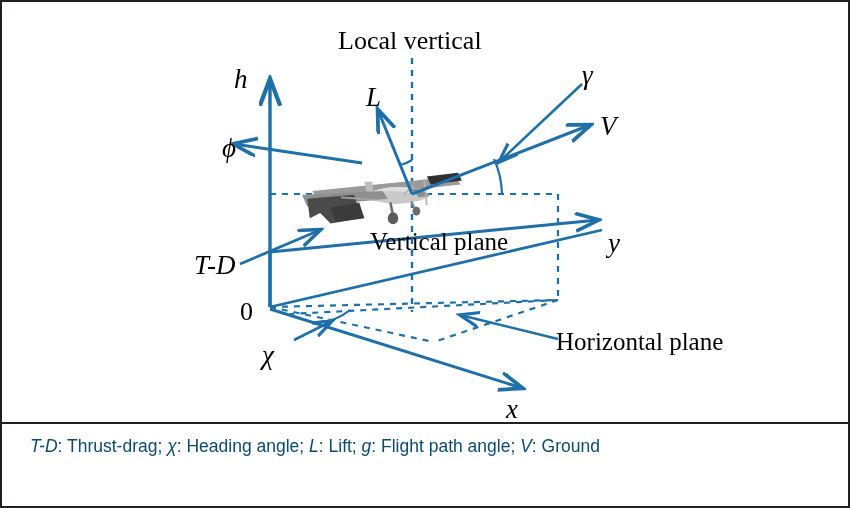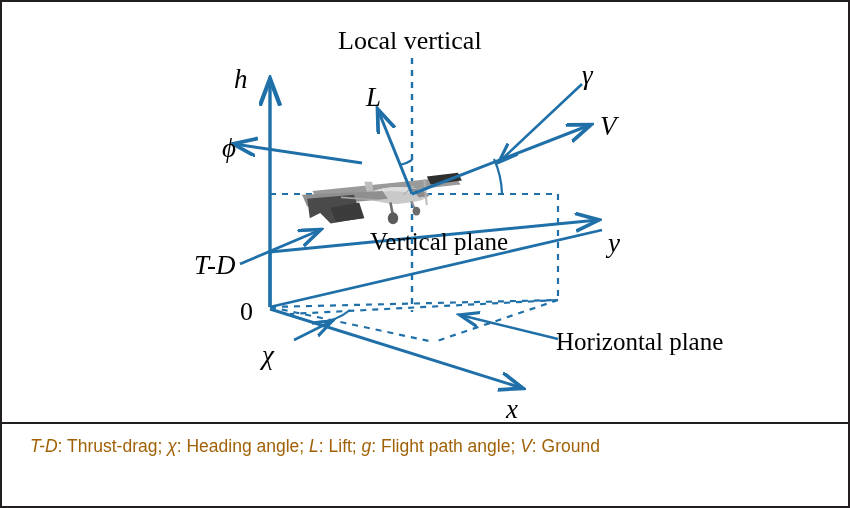--- a/index.html
+++ b/index.html
@@ -49,21 +49,21 @@
     position: absolute;
     left: 0;
     top: 420px;
     width: 846px;
     height: 84px;
     box-sizing: border-box;
     padding: 12px 28px 0 28px;
     font-family: "Liberation Sans", sans-serif;
     font-size: 17.5px;
     line-height: 1.42;
-    color: #a16207;
+    color: #0c4a6e;
   }
   #caption .sym {
     font-style: italic;
   }
   #caption-divider {
     position: absolute;
     left: 0;
     top: 420px;
     width: 846px;
     height: 2px;

